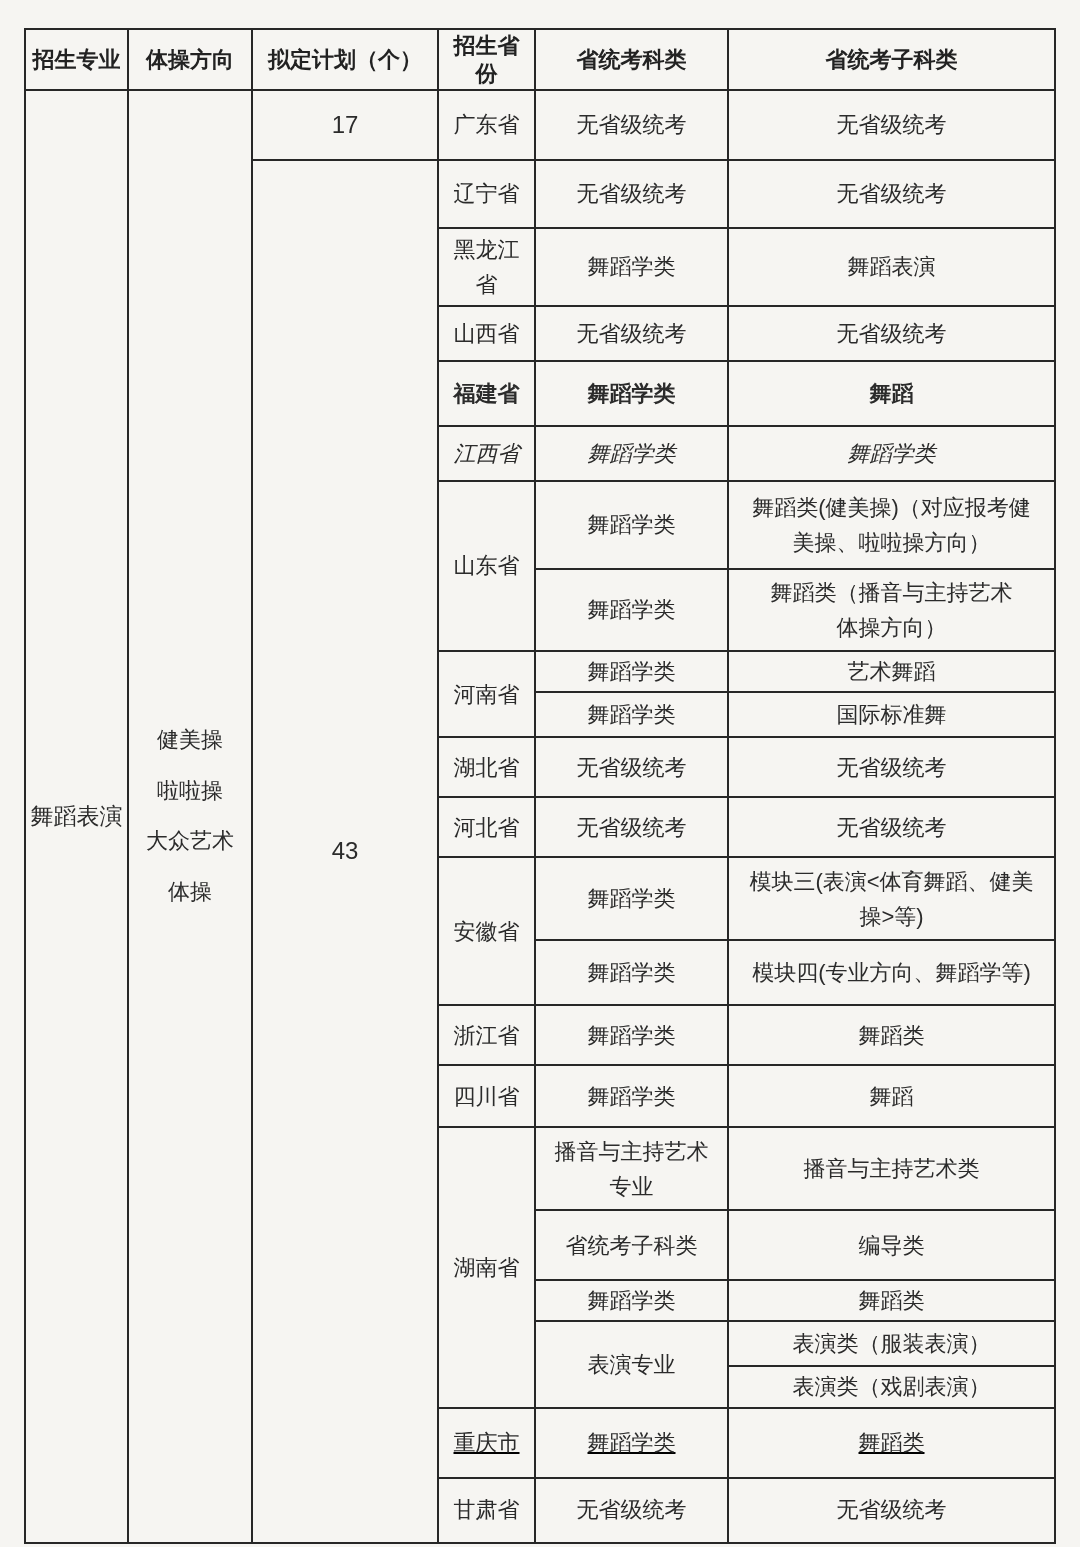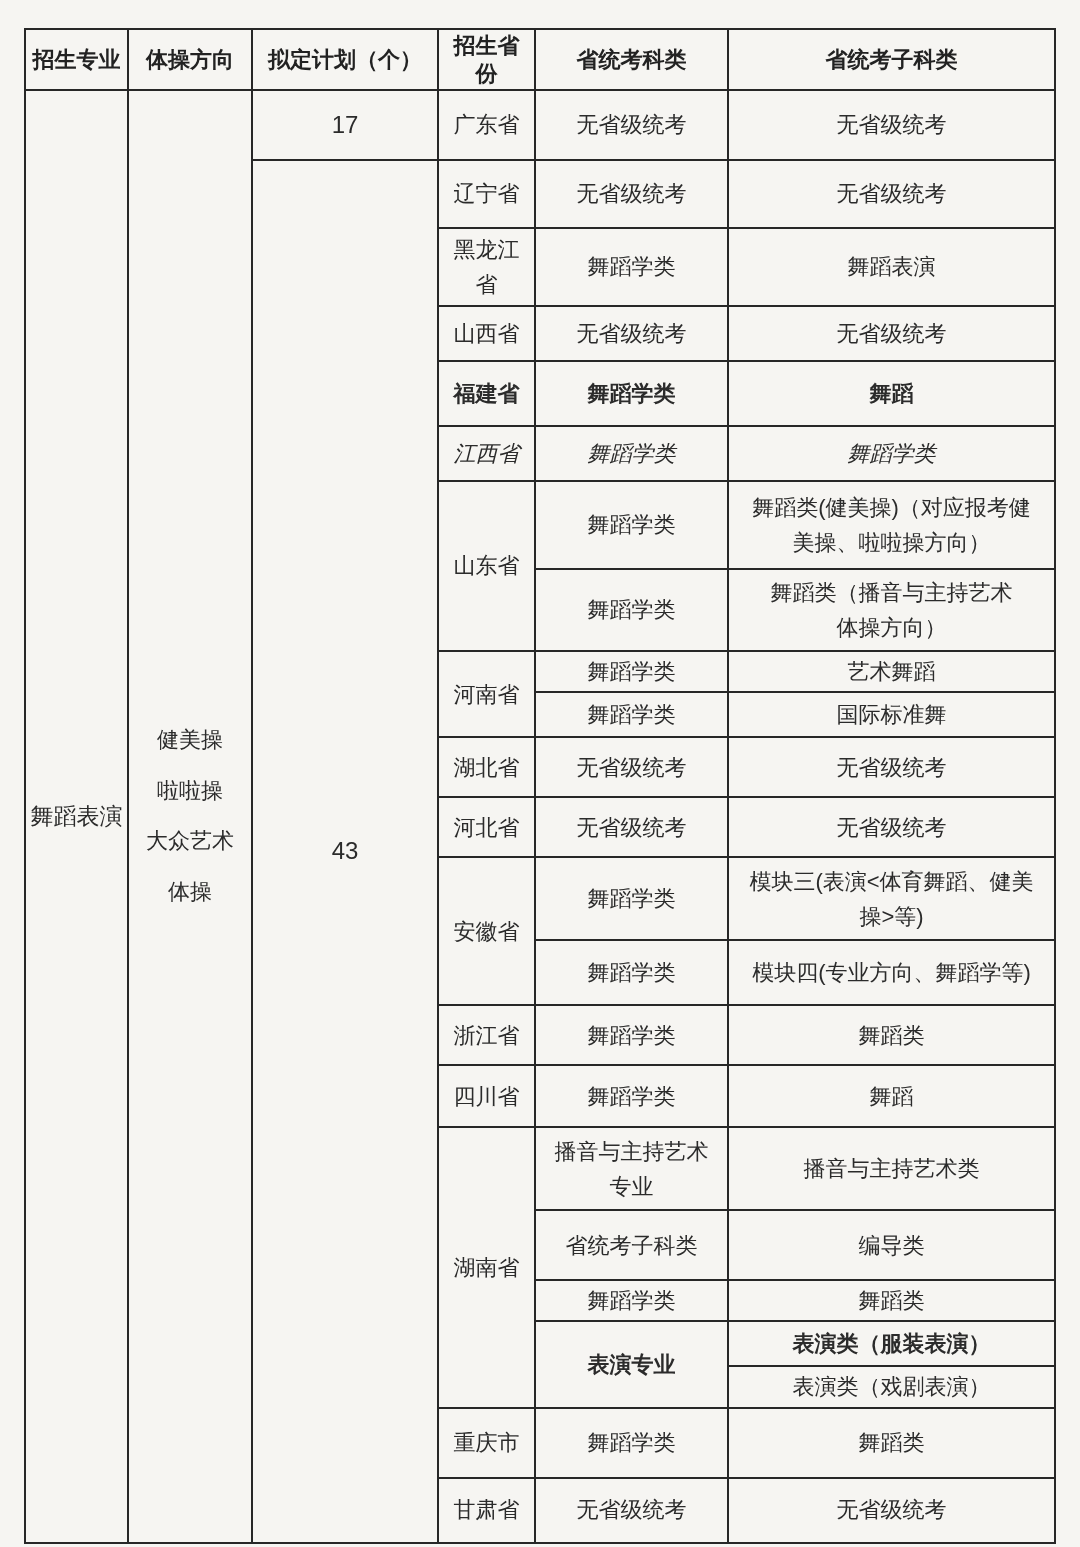--- a/index.html
+++ b/index.html
@@ -168,28 +168,28 @@
           <td class="cell cell-subcategory">播音与主持艺术类</td>
         </tr>
         <tr style="height: 70px;">
           <td class="cell cell-category">省统考子科类</td>
           <td class="cell cell-subcategory">编导类</td>
         </tr>
         <tr style="height: 40px;">
           <td class="cell cell-category">舞蹈学类</td>
           <td class="cell cell-subcategory">舞蹈类</td>
         </tr>
-        <tr style="height: 45px; font-weight: bold;">
+        <tr style="height: 45px;">
           <td class="cell cell-category" rowspan="2">表演专业</td>
           <td class="cell cell-subcategory">表演类（服装表演）</td>
         </tr>
         <tr style="height: 40px;">
           <td class="cell cell-subcategory">表演类（戏剧表演）</td>
         </tr>
-        <tr style="height: 70px;">
+        <tr style="height: 70px; text-decoration: underline;">
           <td class="cell cell-province">重庆市</td>
           <td class="cell cell-category">舞蹈学类</td>
           <td class="cell cell-subcategory">舞蹈类</td>
         </tr>
         <tr style="height: 65px;">
           <td class="cell cell-province">甘肃省</td>
           <td class="cell cell-category">无省级统考</td>
           <td class="cell cell-subcategory">无省级统考</td>
         </tr>
       </tbody>

